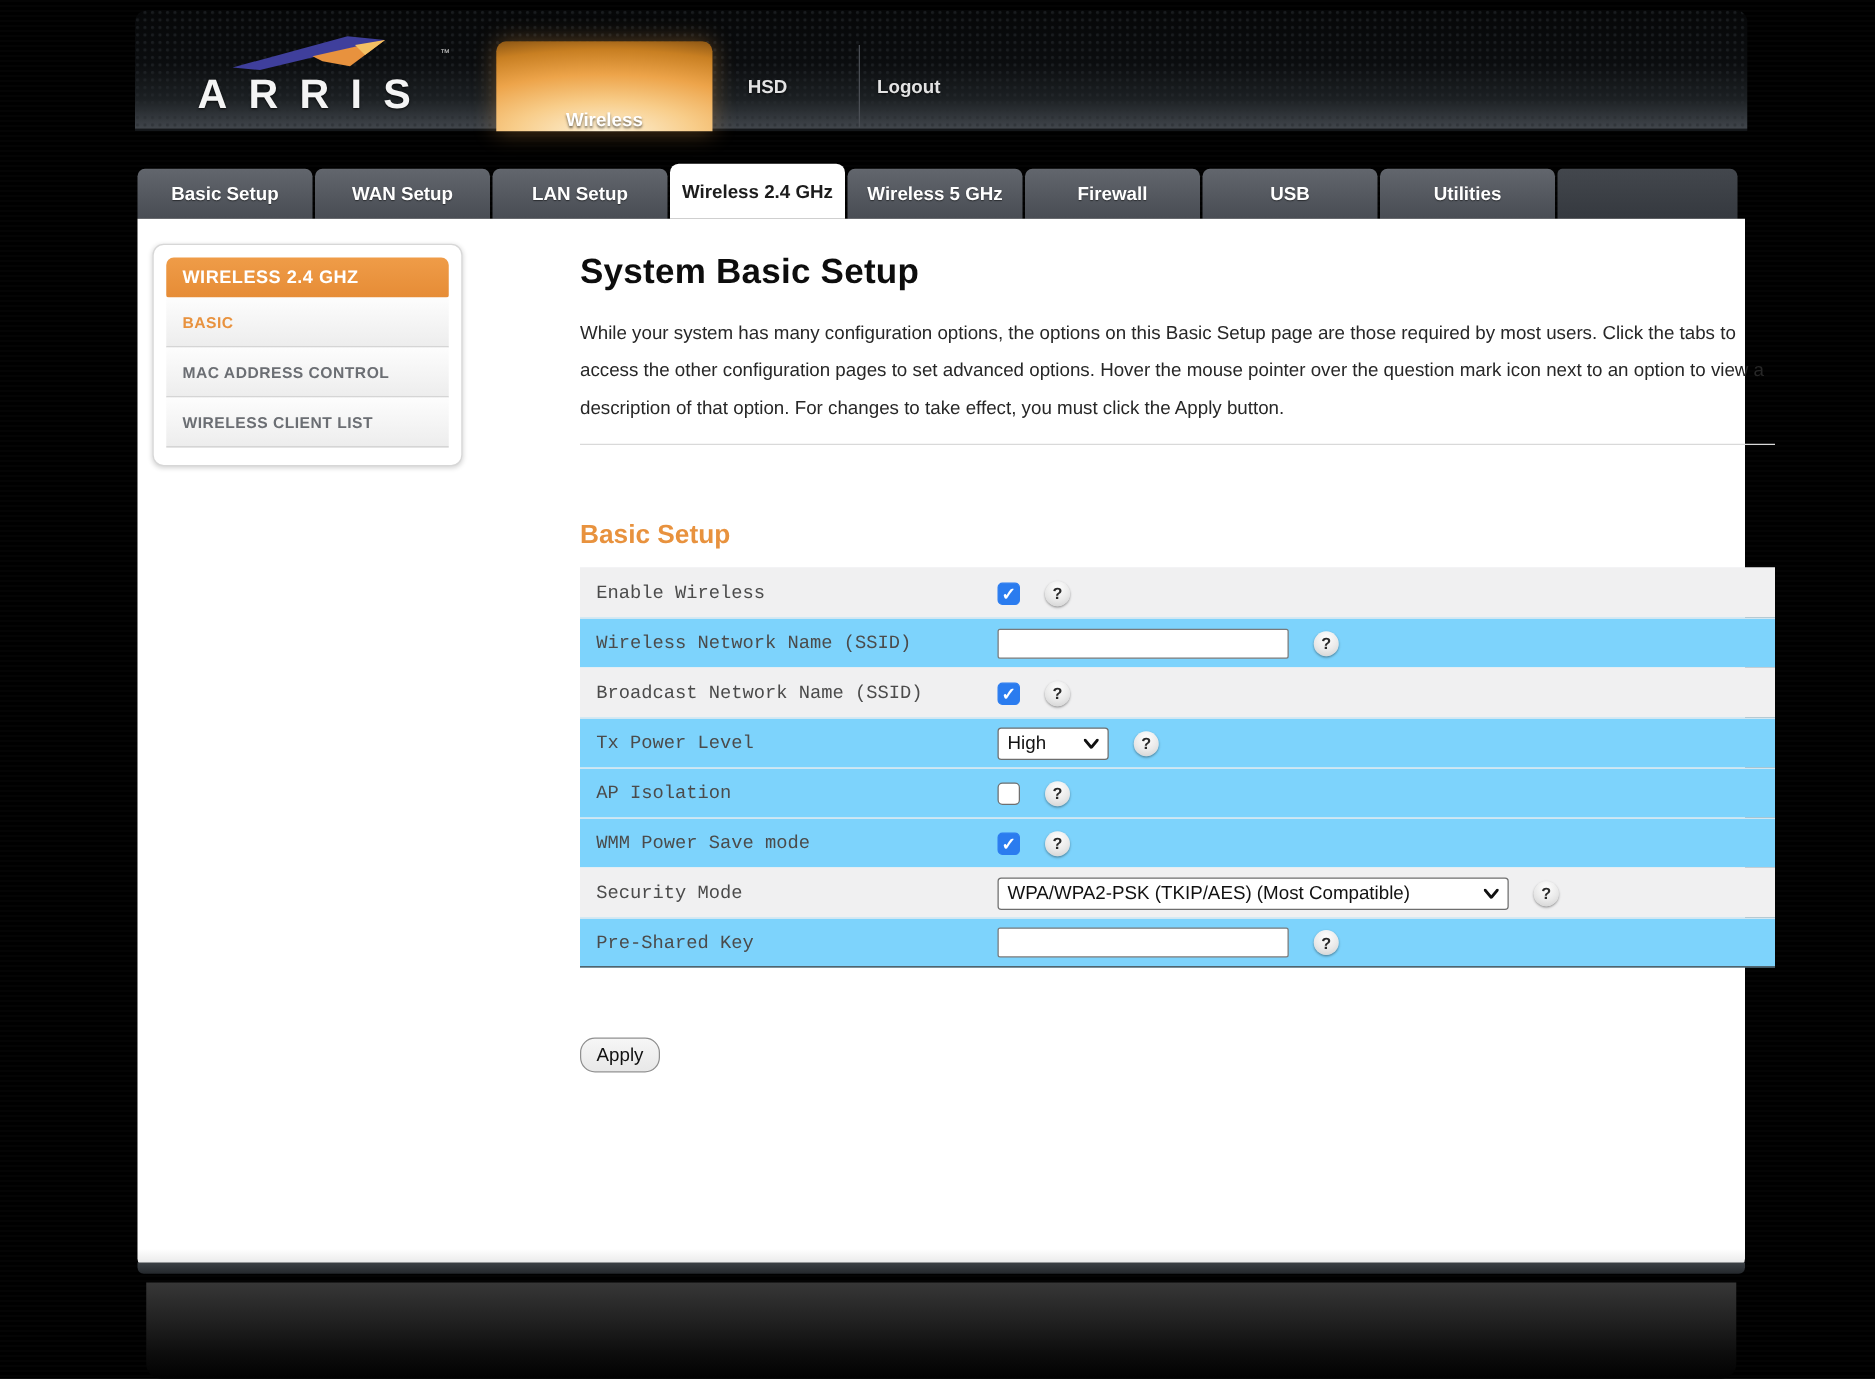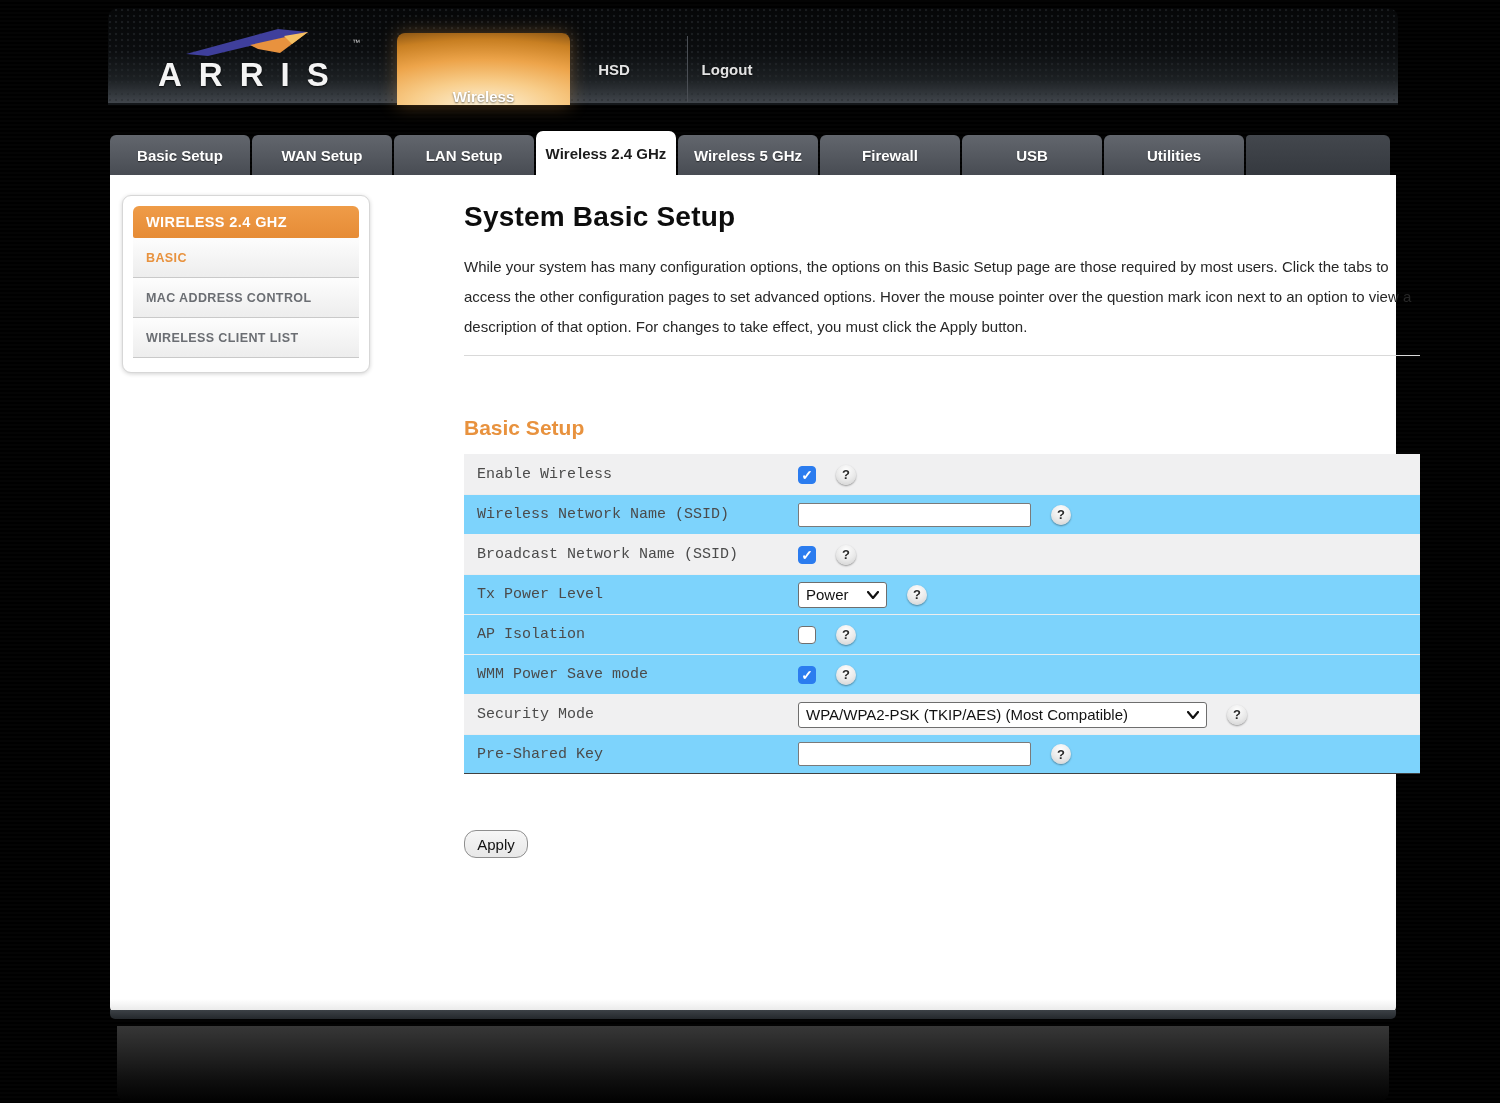--- a/index.html
+++ b/index.html
@@ -243,21 +243,21 @@
           <div class="row-control">
             <span class="checkbox checked"></span>
             <span class="help-icon">?</span>
           </div>
         </div>
 
         <div class="form-row">
           <div class="row-label">Tx Power Level</div>
           <div class="row-control">
             <span class="select-box" style="width:89px">
-              <span class="select-value">Power</span>
+              <span class="select-value">High</span>
               <svg class="chevron" viewBox="0 0 12 8">
                   <path d="M1 1 L6 7 L11 1" fill="none" stroke="#111" stroke-width="2.2" stroke-linecap="round" stroke-linejoin="round"></path>
                 </svg>
             </span>
             <span class="help-icon">?</span>
           </div>
         </div>
 
         <div class="form-row">
           <div class="row-label">AP Isolation</div>

